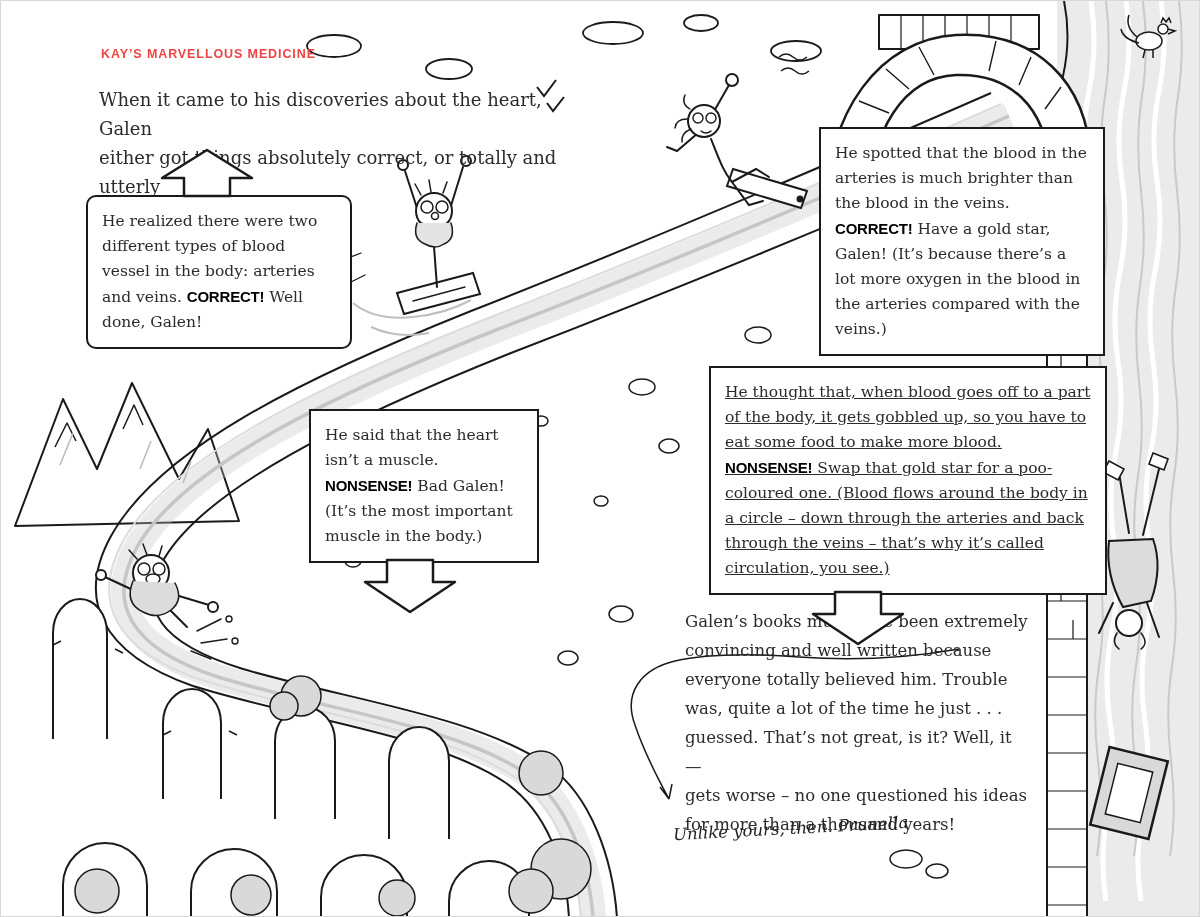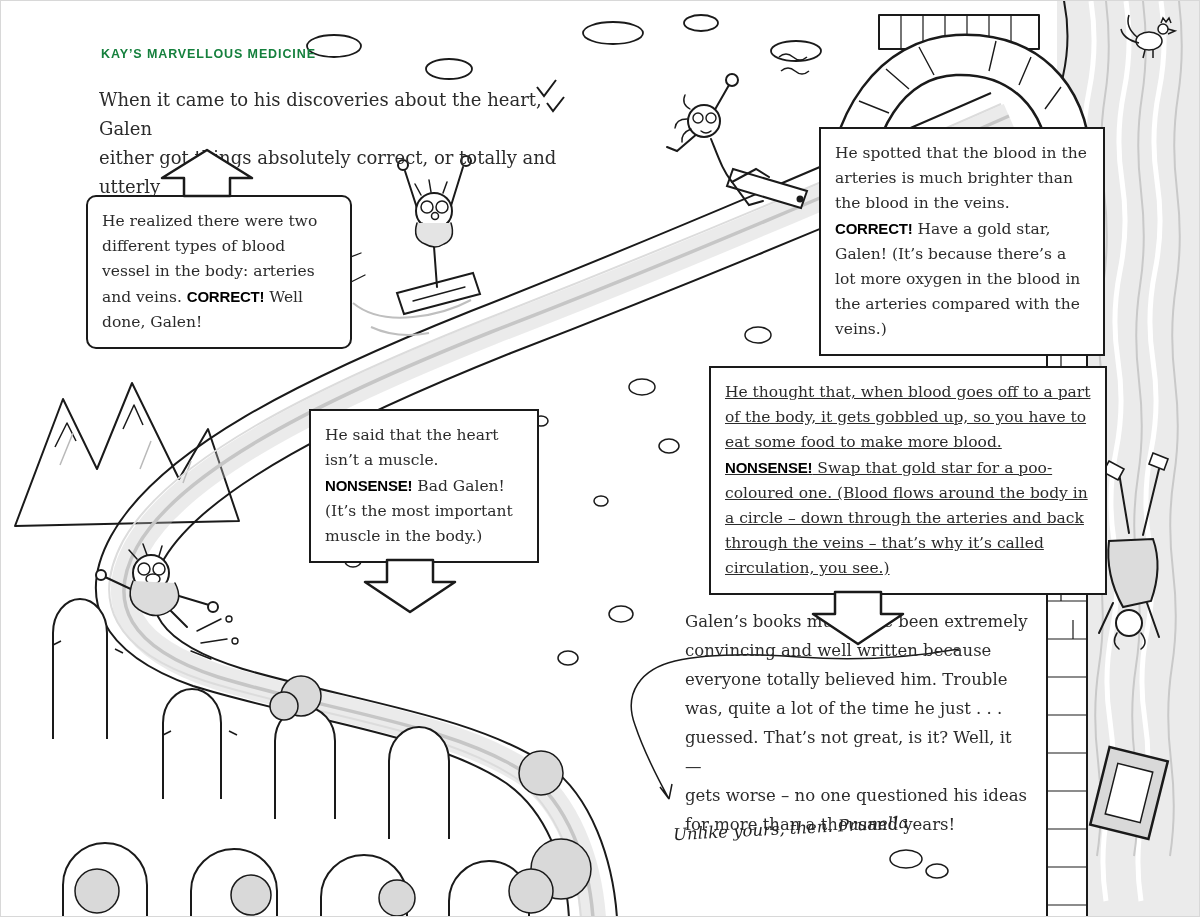--- a/index.html
+++ b/index.html
@@ -6,21 +6,21 @@
   .page {
     position:relative; width:1200px; height:917px; background:#ffffff;
     overflow:hidden; font-family:"DejaVu Serif", serif; color:#2b2b2b;
     border:1px solid #d8d8d8; box-sizing:border-box;
   }
   .art { position:absolute; left:0; top:0; width:1200px; height:917px; }
 
   .running-head {
     position:absolute; left:100px; top:46px;
     font-family:"Liberation Sans", sans-serif; font-weight:700;
-    font-size:12.5px; letter-spacing:0.9px; color:#15803d;
+    font-size:12.5px; letter-spacing:0.9px; color:#ef4444;
   }
   .intro {
     position:absolute; left:98px; top:84px; width:460px; margin:0;
     font-size:18px; line-height:29px; white-space:pre-line;
   }
   .outro {
     position:absolute; left:684px; top:606px; width:345px; margin:0;
     font-size:16.5px; line-height:29px; white-space:pre-line;
     background:rgba(255,255,255,0.0);
   }

